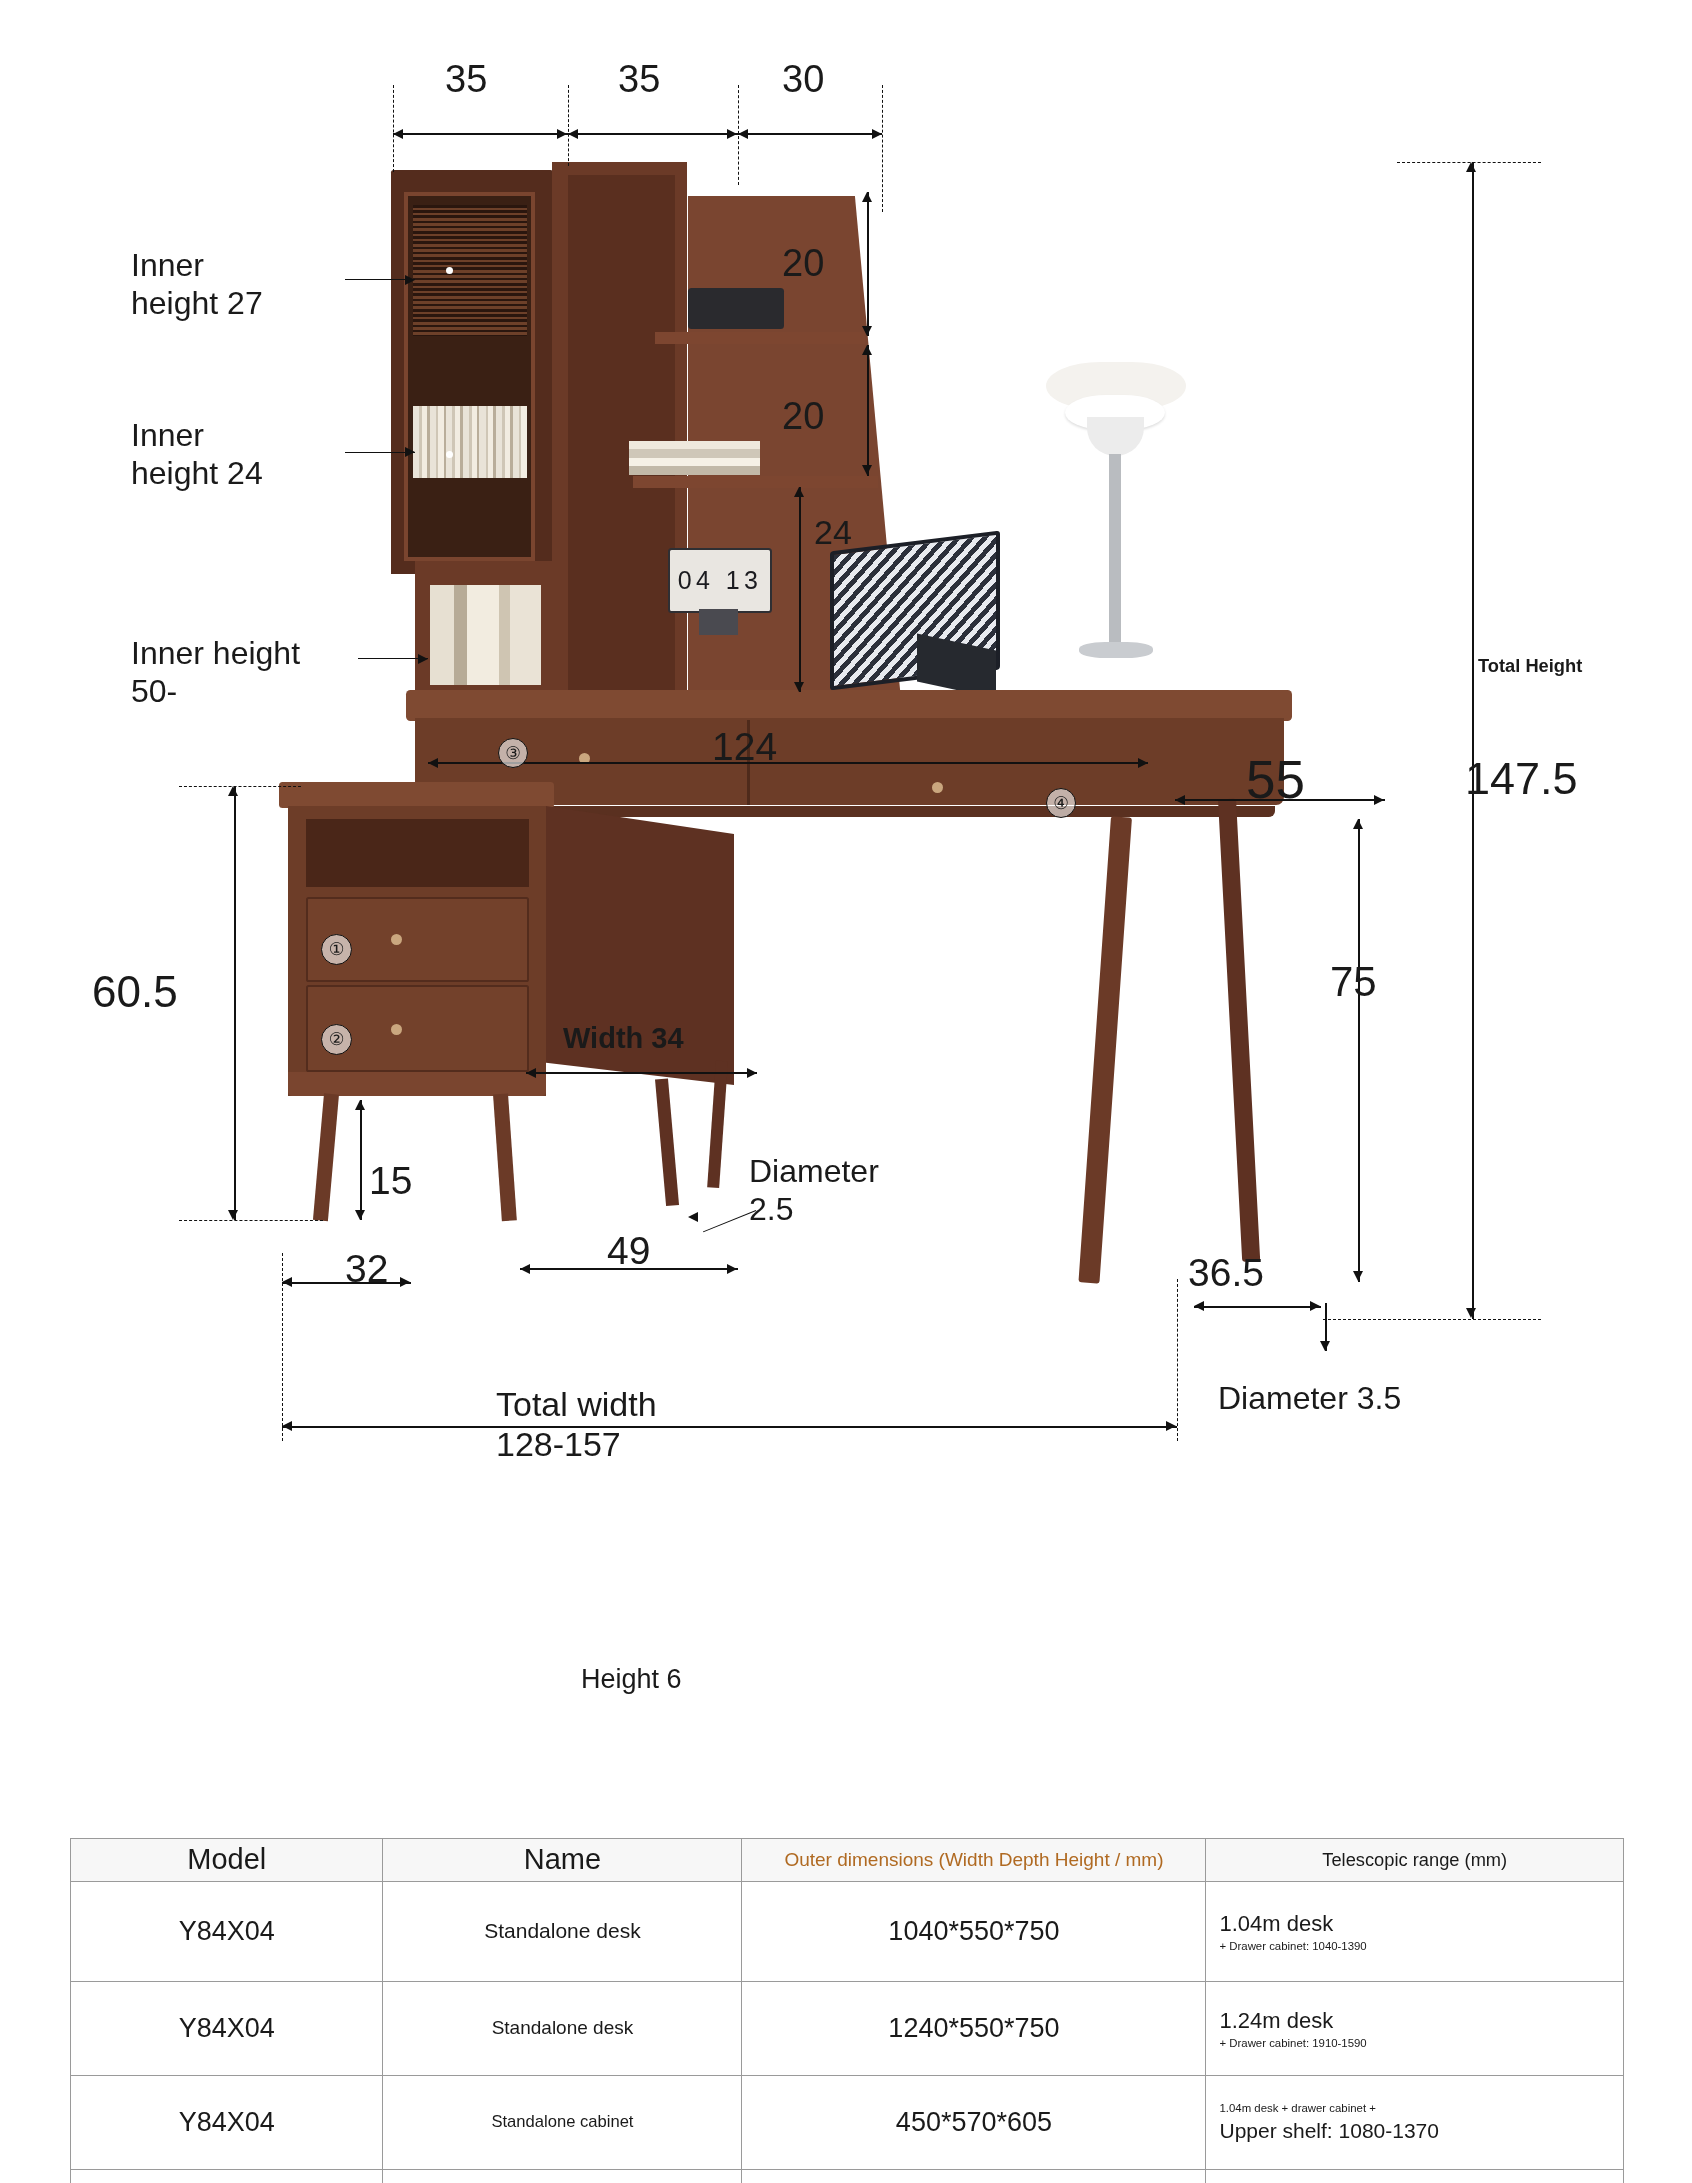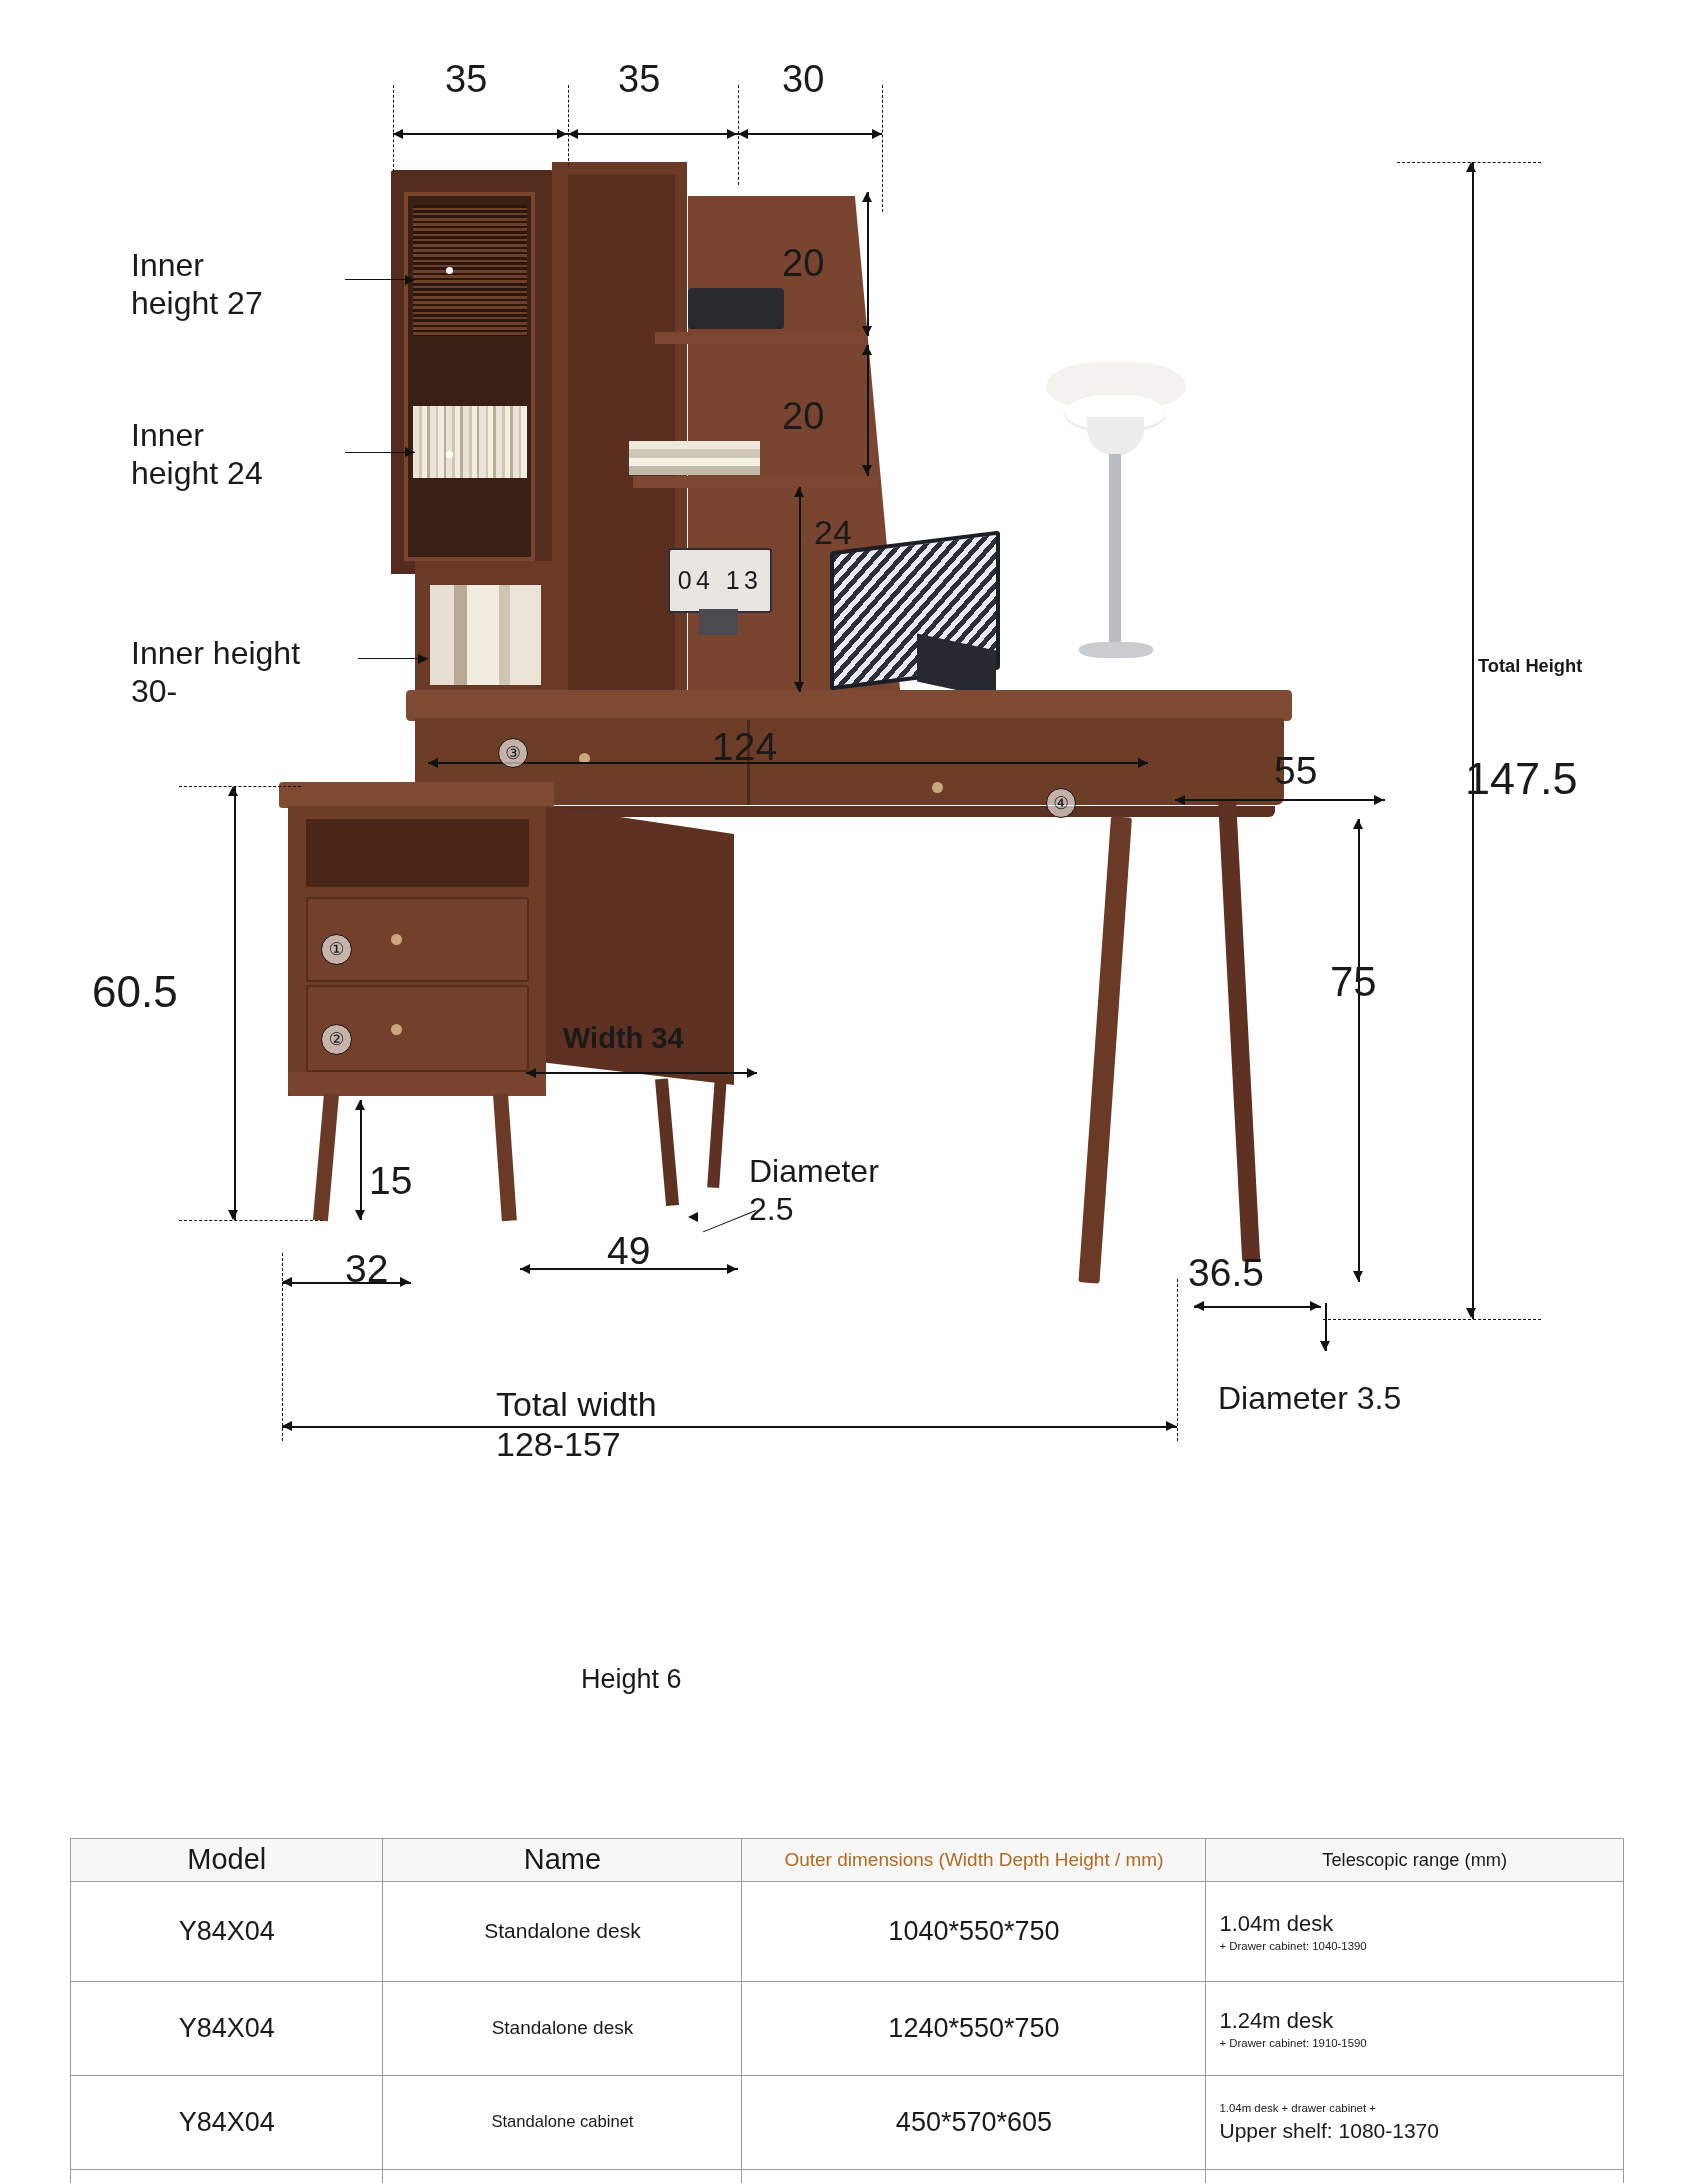--- a/index.html
+++ b/index.html
@@ -140,21 +140,21 @@
 height 27</div>
   <div class="thinh" style="left:345px;top:279px;width:70px;"></div>
   <div class="arrowR" style="left:405px;top:275px;"></div>
 
   <div class="lbl" style="left:131px;top:417px;font-size:32px;">Inner
 height 24</div>
   <div class="thinh" style="left:345px;top:452px;width:70px;"></div>
   <div class="arrowR" style="left:405px;top:447px;"></div>
 
   <div class="lbl" style="left:131px;top:635px;font-size:32px;">Inner height
-30-</div>
+50-</div>
   <div class="thinh" style="left:358px;top:658px;width:70px;"></div>
   <div class="arrowR" style="left:418px;top:654px;"></div>
 
   <div class="vline" style="left:867px;top:192px;height:144px;"></div>
   <div class="arrowU" style="left:862px;top:192px;"></div>
   <div class="arrowD" style="left:862px;top:326px;"></div>
   <div class="dim" style="left:782px;top:242px;font-size:38px;">20</div>
 
   <div class="vline" style="left:867px;top:345px;height:131px;"></div>
   <div class="arrowU" style="left:862px;top:345px;"></div>
@@ -167,21 +167,21 @@
   <div class="dim" style="left:814px;top:513px;font-size:34px;">24</div>
 
   <div class="hline" style="left:428px;top:762px;width:720px;"></div>
   <div class="arrowL" style="left:428px;top:758px;"></div>
   <div class="arrowR" style="left:1138px;top:758px;"></div>
   <div class="dim" style="left:712px;top:725px;font-size:39px;">124</div>
 
   <div class="hline" style="left:1175px;top:799px;width:210px;"></div>
   <div class="arrowL" style="left:1175px;top:795px;"></div>
   <div class="arrowR" style="left:1374px;top:795px;"></div>
-  <div class="dim" style="left:1274px;top:749px;font-size:39px;">55</div>
+  <div class="dim" style="left:1246px;top:749px;font-size:53px;">55</div>
 
   <div class="circnum" style="left:498px;top:738px;width:28px;height:28px;">③</div>
   <div class="circnum" style="left:1046px;top:788px;width:28px;height:28px;">④</div>
   <div class="circnum" style="left:321px;top:934px;width:29px;height:29px;">①</div>
   <div class="circnum" style="left:321px;top:1024px;width:29px;height:29px;">②</div>
 
   <div class="hline" style="left:526px;top:1072px;width:231px;"></div>
   <div class="arrowL" style="left:526px;top:1068px;"></div>
   <div class="arrowR" style="left:747px;top:1068px;"></div>
   <div class="dim" style="left:563px;top:1022px;font-size:29px;font-weight:700;">Width 34</div>

